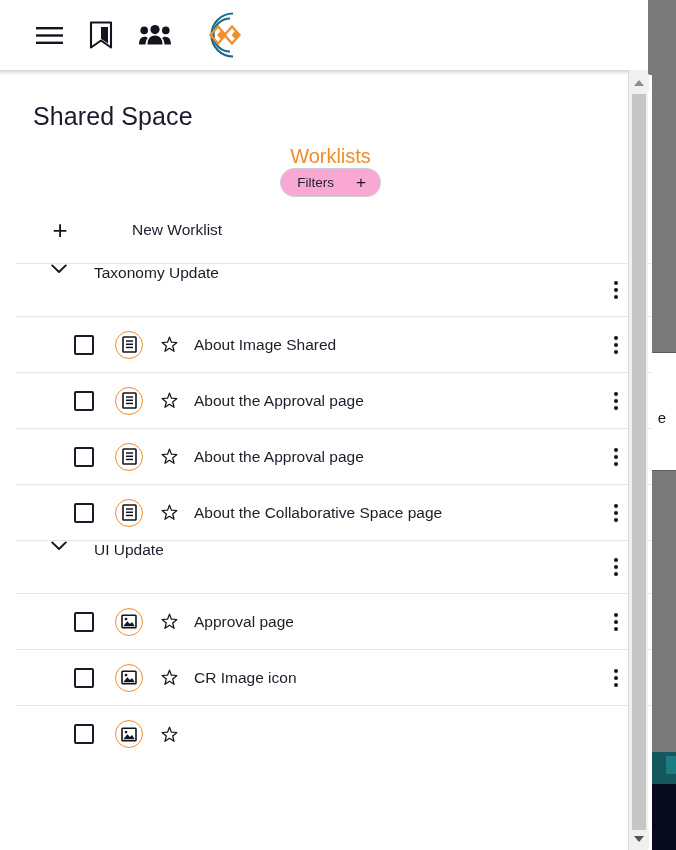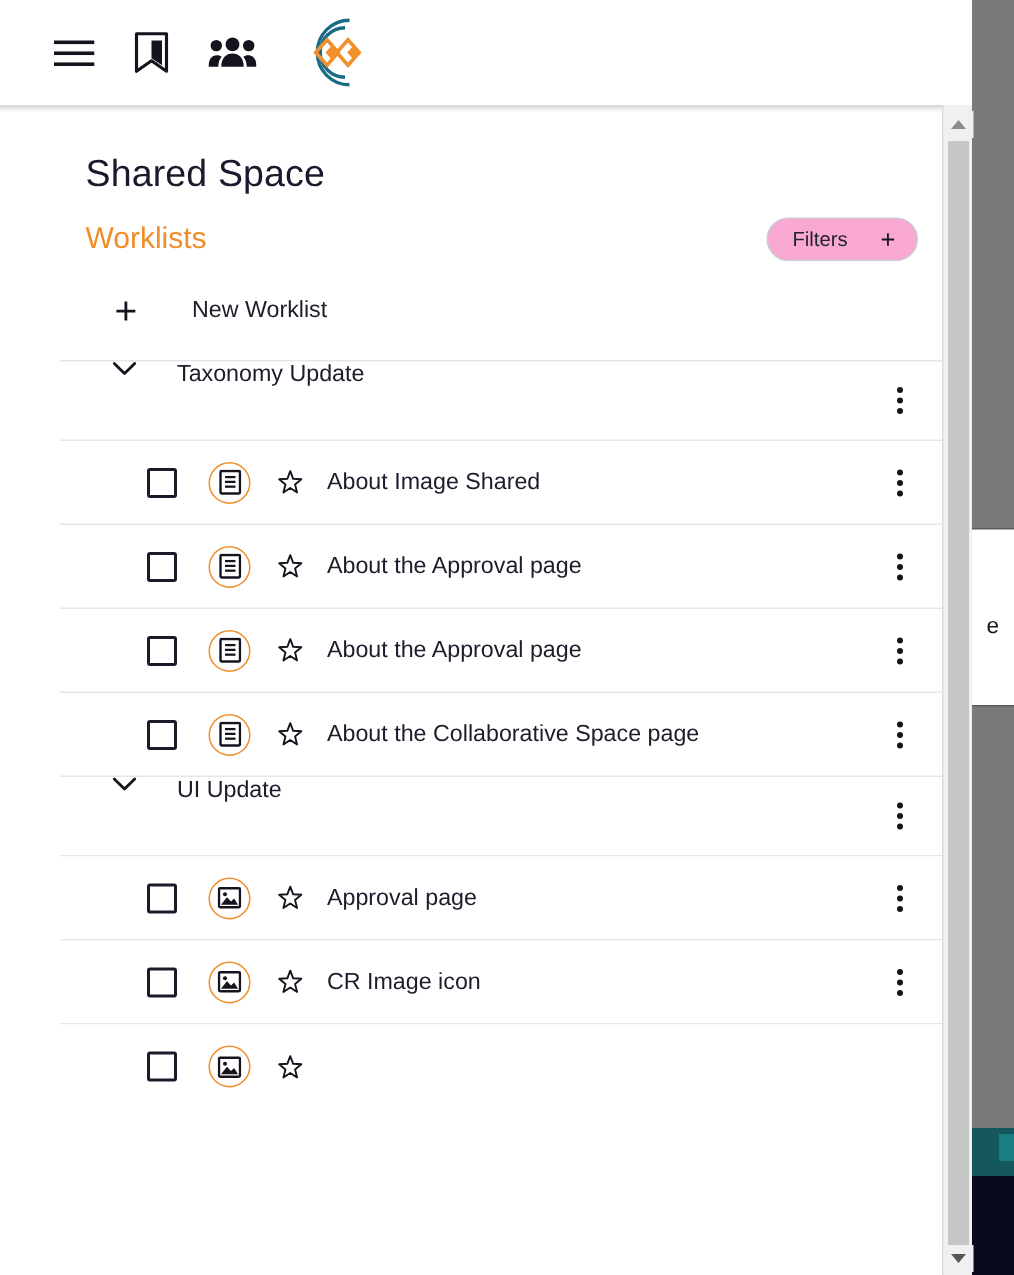--- a/index.html
+++ b/index.html
@@ -52,31 +52,32 @@
     position: absolute; top: 70px; left: 0; width: 648px; height: 5px;
     background: linear-gradient(to bottom, rgba(0,0,0,0.17), rgba(0,0,0,0));
     z-index: 5;
   }
   .ic { display: inline-flex; align-items: center; justify-content: center;
         cursor: pointer; }
   .ic svg { display: block; }
 
   
   .scrollarea {
-    position: absolute; top: 75px; left: 0; width: 636px; height: 775px;
-    background: #ffffff; overflow: hidden; z-index: 4; padding-left: 40px;
+    position: absolute; top: 75px; left: 16px; width: 636px; height: 775px;
+    background: #ffffff; overflow: hidden; z-index: 4;
   }
 
   .page-title {
     font-size: 25px; color: #1a1a2e; font-weight: 400;
     padding: 27px 0 0 17px; letter-spacing: .1px;
   }
   .subhead-row {
     display: flex; align-items: center; justify-content: space-between;
     padding: 14px 24px 0 17px;
+    flex-direction: column;
   }
   .subhead {
     font-size: 20px; color: #ef8d2a; font-weight: 400;
   }
   .filters-btn {
     display: inline-flex; align-items: center; gap: 22px;
     border: 1px solid #c9ccd2; border-radius: 999px;
     padding: 5px 14px 5px 16px; background: #f9a8d4; cursor: pointer;
     font-size: 13.5px; color: #23232f;
   }
@@ -85,21 +86,21 @@
   .newrow {
     display: flex; align-items: center; gap: 0;
     padding: 20px 0 20px 28px; cursor: pointer;
     border-bottom: 1px solid #e4e6e9;
   }
   .newrow .plus {
     width: 32px; display: flex; justify-content: center;
     font-size: 26px; line-height: 1; color: #14141e; font-weight: 400;
   }
   .newrow .lbl {
-    margin-left: 28px; font-size: 15.5px; color: #1d1d2b;
+    margin-left: 56px; font-size: 15.5px; color: #1d1d2b;
   }
 
   
   .group-head {
     display: flex; align-items: flex-start; height: 53px;
     border-bottom: 1px solid #e4e6e9; padding-left: 30px;
     position: relative;
   }
   .chev {
     width: 26px; display: flex; align-items: center; justify-content: center;

